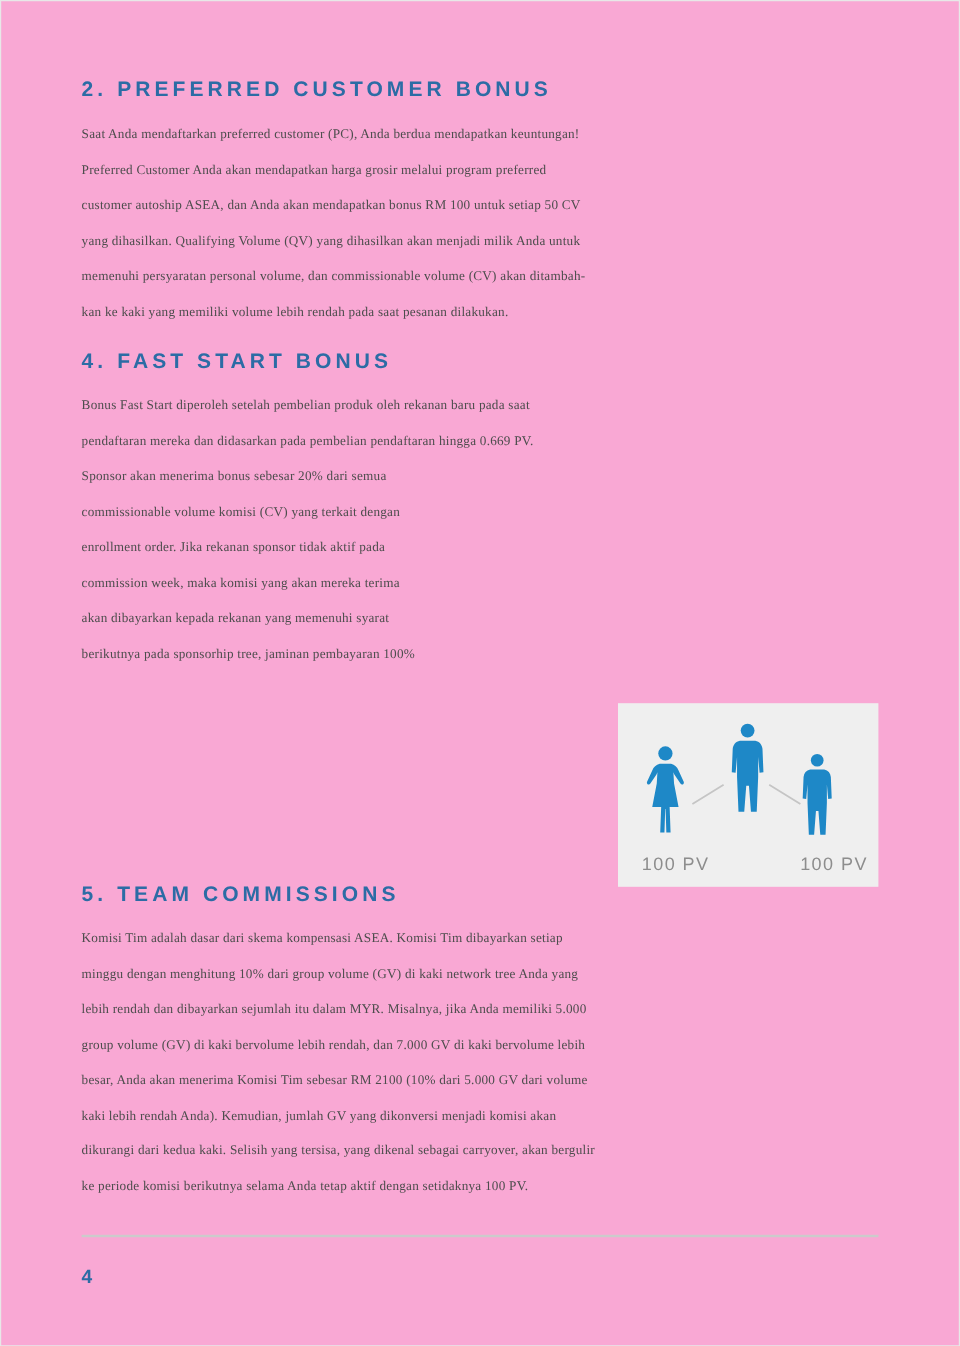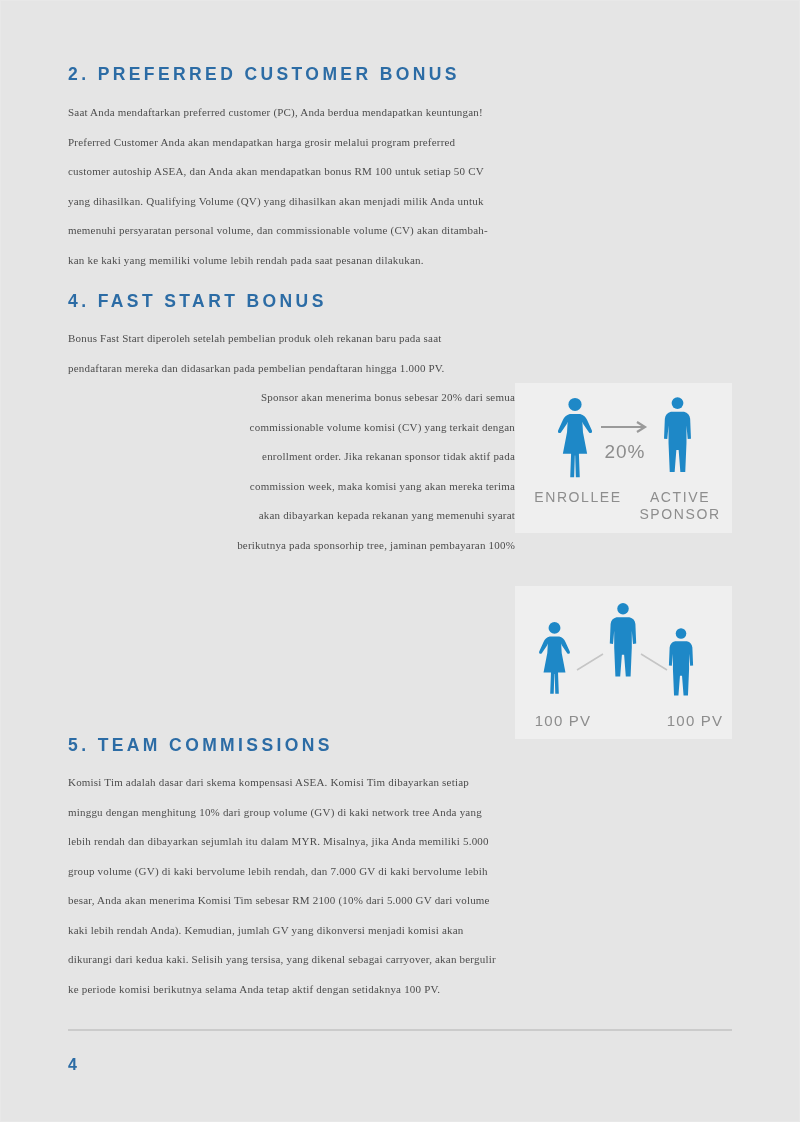--- a/index.html
+++ b/index.html
@@ -1,17 +1,17 @@
 <!DOCTYPE html>
 <html><head>
 <meta charset="utf-8">
 <style>
   html,body { margin:0; padding:0; background:#fff; }
   .page {
-    position:relative; width:800px; height:1122px; background:#e5e5e5;
+    position:relative; width:800px; height:1122px; background:#f9a8d4;
     box-shadow: inset 0 0 0 1px #e8e8e8;
     font-family:"Liberation Sans", sans-serif;
     overflow:hidden;
   }
   .content { position:absolute; left:68px; top:0; width:664px; }
   h2.sec {
     margin:0; font-family:"Liberation Sans", sans-serif;
     font-size:17.5px; line-height:20px; font-weight:bold;
     letter-spacing:3.4px; color:#2c6ca5; white-space:pre;
   }
@@ -22,21 +22,21 @@
     margin:13px 0 0 0;
     font-family:"Liberation Serif", serif;
     font-size:11px; line-height:29.5px; color:#4d4d4d;
     white-space:pre; letter-spacing:0.2px;
   }
   #p-pc { margin-top:14px; }
   .row { display:flex; justify-content:space-between; align-items:flex-start; }
   #row-fast { margin-top:0; }
   #row-dir { margin-top:2px; }
   .leftcol { width:447px; }
-  .leftcol p.body { margin-top:0;text-align:right; }
+  .leftcol p.body { margin-top:0; }
   .leftcol h2.sec + p.body { margin-top:13px; }
   .illu {
     position:relative; background:#efefef; width:217px; flex:0 0 217px;
   }
   #illu-fast { height:150px; }
   #illu-dir  { height:153px; margin-top:24px; }
   .fig { position:absolute; }
   .fig svg { display:block; width:100%; height:100%; }
   .illu-label {
     position:absolute; text-align:center; color:#8d8d8d;
@@ -82,51 +82,30 @@
     <h2 class="sec" id="h-pc">2. PREFERRED CUSTOMER BONUS</h2>
     <p class="body" id="p-pc">Saat Anda mendaftarkan preferred customer (PC), Anda berdua mendapatkan keuntungan!
 Preferred Customer Anda akan mendapatkan harga grosir melalui program preferred
 customer autoship ASEA, dan Anda akan mendapatkan bonus RM 100 untuk setiap 50 CV
 yang dihasilkan. Qualifying Volume (QV) yang dihasilkan akan menjadi milik Anda untuk
 memenuhi persyaratan personal volume, dan commissionable volume (CV) akan ditambah-
 kan ke kaki yang memiliki volume lebih rendah pada saat pesanan dilakukan.</p>
 
     <h2 class="sec" id="h-fs">4. FAST START BONUS</h2>
     <p class="body">Bonus Fast Start diperoleh setelah pembelian produk oleh rekanan baru pada saat
-pendaftaran mereka dan didasarkan pada pembelian pendaftaran hingga 1.000 PV.</p>
+pendaftaran mereka dan didasarkan pada pembelian pendaftaran hingga 0.669 PV.</p>
 
     <div class="row" id="row-fast">
       <div class="leftcol">
         <p class="body">Sponsor akan menerima bonus sebesar 20% dari semua
 commissionable volume komisi (CV) yang terkait dengan
 enrollment order. Jika rekanan sponsor tidak aktif pada
 commission week, maka komisi yang akan mereka terima
 akan dibayarkan kepada rekanan yang memenuhi syarat
 berikutnya pada sponsorhip tree, jaminan pembayaran 100%</p>
-      </div>
-      <div class="illu" id="illu-fast">
-        <div class="fig" style="left:34px; top:12px; width:52px; height:90px;">
-          <svg viewBox="0 0 60 100">
-              <use href="#fig-female"></use>
-            </svg>
-        </div>
-        <div class="arrow-wrap">
-          <svg width="48" height="12" viewBox="0 0 48 12">
-            <path d="M0,6 H43 M36,1 L44,6 L36,11" stroke="#9a9a9a" stroke-width="2.2" fill="none"></path>
-          </svg>
-          <div class="arrow-pct">20%</div>
-        </div>
-        <div class="fig" style="left:138px; top:7px; width:49px; height:94px;">
-          <svg viewBox="0 0 60 100">
-              <use href="#fig-male"></use>
-            </svg>
-        </div>
-        <div class="illu-label" style="left:8px; top:106px; width:110px;">ENROLLEE</div>
-        <div class="illu-label" style="left:118px; top:106px; width:94px;">ACTIVE
-SPONSOR</div>
       </div>
     </div>
 
     <div class="row" id="row-dir">
       <div class="leftcol">
       </div>
       <div class="illu" id="illu-dir">
         <svg class="connectors" viewBox="0 0 217 153">
           <path d="M62,84 L88,68 M126,68 L152,84" stroke="#c5c5c5" stroke-width="1.5" fill="none"></path>
         </svg>

